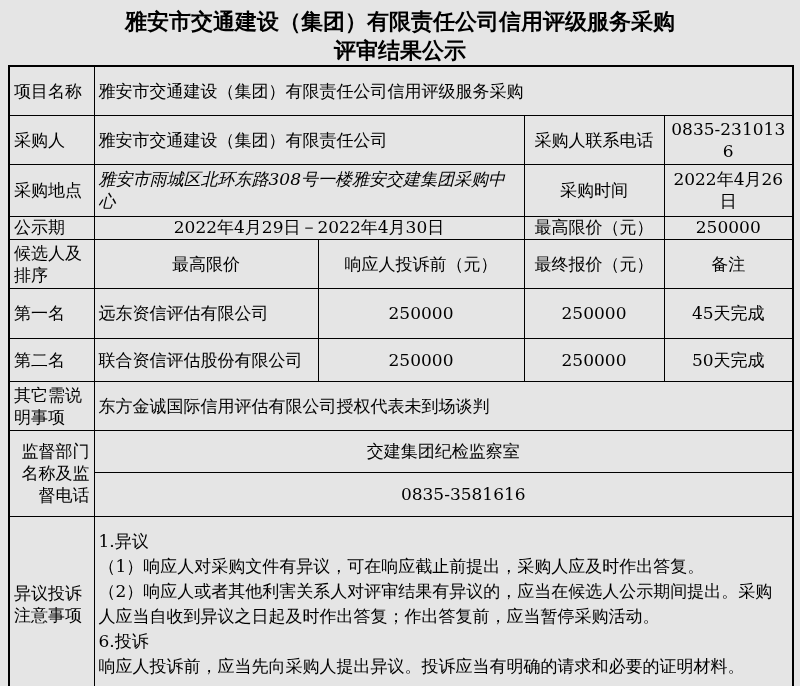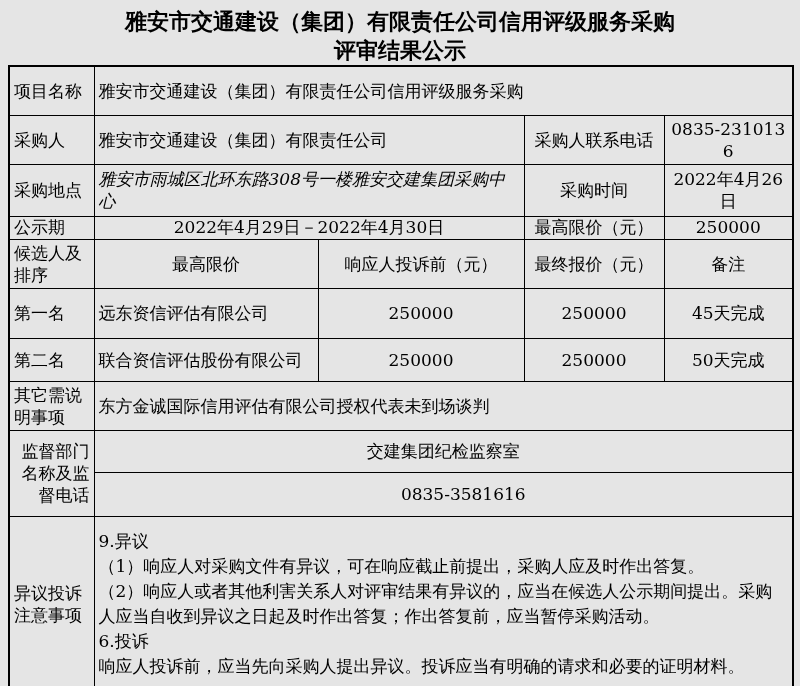--- a/index.html
+++ b/index.html
@@ -137,21 +137,21 @@
       <td class="sup" rowspan="2">监督部门名称及监督电话</td>
       <td class="c" colspan="4">交建集团纪检监察室</td>
     </tr>
     <tr class="r9b">
       <td class="c" colspan="4">0835-3581616</td>
     </tr>
 
     <tr class="r10">
       <td class="l">异议投诉注意事项</td>
       <td class="l notes" colspan="4">
-        <div>9.异议</div>
+        <div>1.异议</div>
         <div>（1）响应人对采购文件有异议，可在响应截止前提出，采购人应及时作出答复。</div>
         <div>（2）响应人或者其他利害关系人对评审结果有异议的，应当在候选人公示期间提出。采购人应当自收到异议之日起及时作出答复；作出答复前，应当暂停采购活动。</div>
         <div>6.投诉</div>
         <div>响应人投诉前，应当先向采购人提出异议。投诉应当有明确的请求和必要的证明材料。</div>
       </td>
     </tr>
   </tbody>
     </table>
 
 </div>

